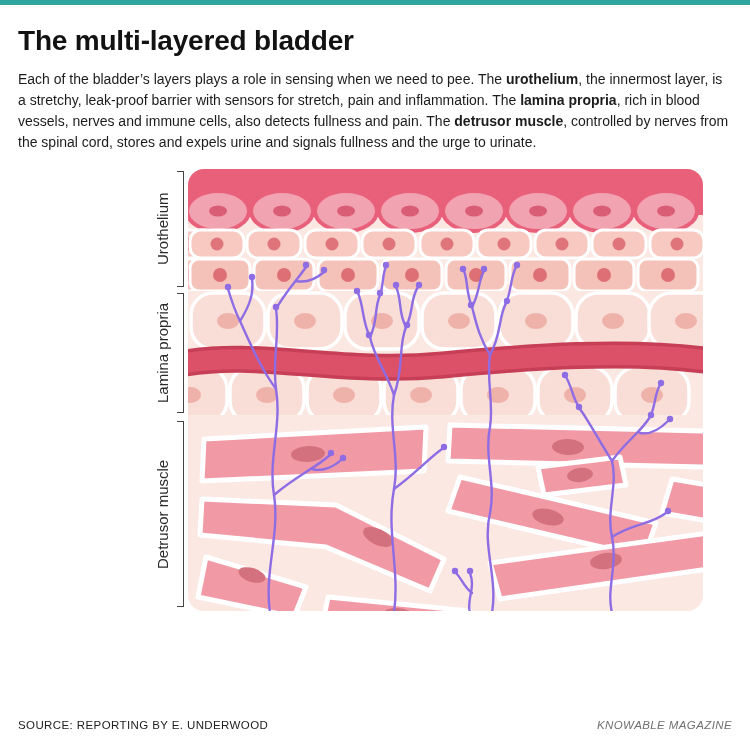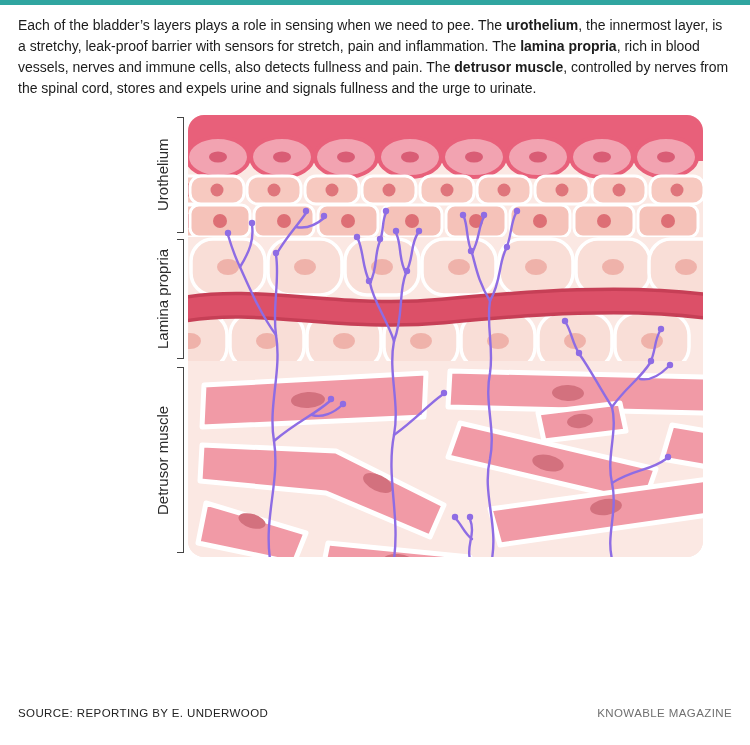--- a/index.html
+++ b/index.html
@@ -83,34 +83,35 @@
     left: 58px;
     top: 0;
     display: block;
   }
   .footer {
     margin-top: auto;
     flex: 0 0 auto;
     display: flex;
     justify-content: space-between;
     align-items: center;
-    padding: 0 18px 26px 18px;
+    padding: 0 18px 14px 18px;
     font-size: 11.5px;
     letter-spacing: 0.4px;
   }
   .footer .source { color: #222222; }
-  .footer .brand { color: #707070; }
+  .footer .brand { color: #707070; font-style: italic; }
 </style>
 </head>
 <body>
 
 <div class="accent-bar"></div>
 
 <div class="content">
 
+  <h1 class="page-title">The multi-layered bladder</h1>
 
   <p class="intro"><span>Each of the bladder’s layers plays a role in sensing when we need to pee. The </span><span class="b">urothelium</span><span>, the innermost layer, is a stretchy, leak-proof barrier with sensors for stretch, pain and inflammation. The </span><span class="b">lamina propria</span><span>, rich in blood vessels, nerves and immune cells, also detects fullness and pain. The </span><span class="b">detrusor muscle</span><span>, controlled by nerves from the spinal cord, stores and expels urine and signals fullness and the urge to urinate.</span></p>
 
   <div class="figure-wrap">
 
     <div class="labels">
       <div class="label-block" style="top:2px; height:116px;">
         <span class="vlabel">Urothelium</span>
         <span class="bracket"></span>
       </div>

